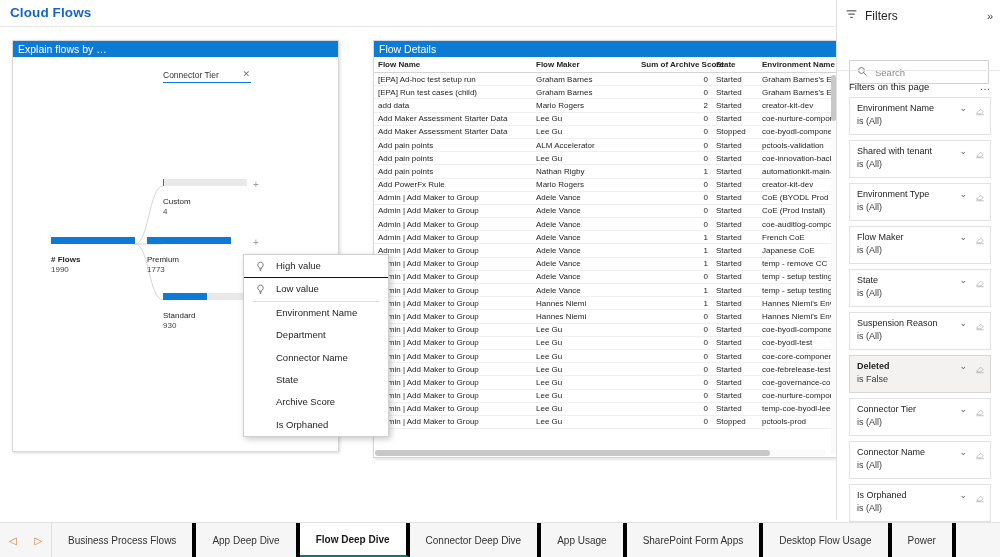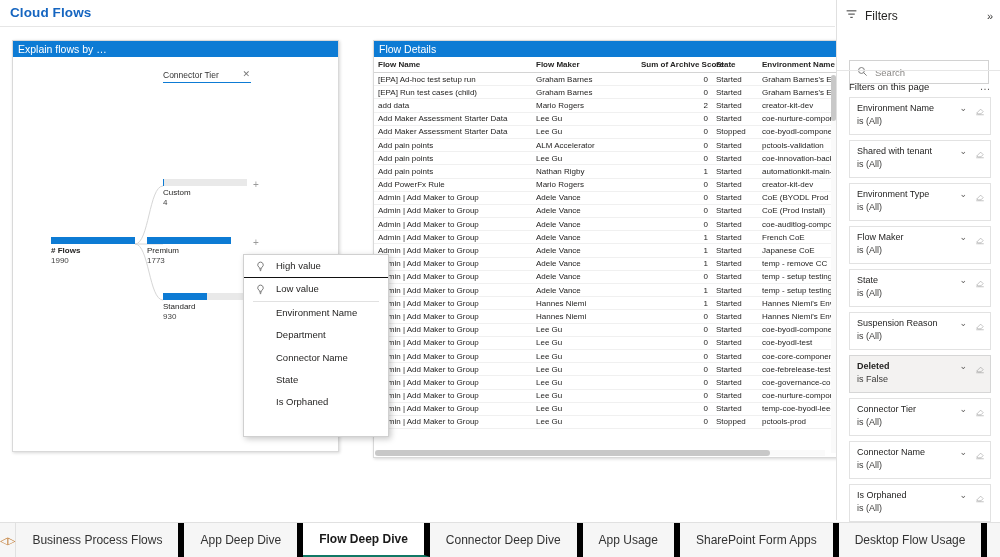--- a/index.html
+++ b/index.html
@@ -52,21 +52,21 @@
     position: absolute; right: 1px; top: -1px; color: #777; font-size: 9px;
     cursor: pointer;
   }
 
   .node { position: absolute; }
   .node .bar-track {
     width: 84px; height: 7px; background: #e9e9e9;
   }
   .node .bar-fill { height: 7px; background: #0d7bd4; }
   .node .node-label {
-    font-size: 8px; color: #252423; margin-top: 2px; white-space: nowrap;
+    font-size: 8px; color: #252423; margin-top: 11px; white-space: nowrap;
   }
   .node .node-value { font-size: 8px; color: #444; margin-top: 1px; }
   .node.root .node-label { font-weight: bold; }
 
   .expander {
     position: absolute; color: #9a9a9a; font-size: 10px; line-height: 8px;
     cursor: pointer; user-select: none;
   }
 
   .tree-svg { position: absolute; left: 0; top: 0; width: 327px; height: 396px; pointer-events: none; }
@@ -176,22 +176,22 @@
     background: #f6f6f6; border-top: 1px solid #e1e1e1;
     display: flex; align-items: stretch;
   }
   .pager {
     width: 52px; display: flex; align-items: center; justify-content: space-around;
     border-right: 1px solid #e1e1e1; background: #f6f6f6;
   }
   .pager span { color: #c07a32; font-size: 10px; cursor: pointer; }
   .tab {
     display: flex; align-items: center; justify-content: center;
-    padding: 0 16px; font-size: 12px; color: #333; white-space: nowrap;
-    border-right: 6px solid #000000; background: #f6f6f6; cursor: pointer;
+    padding: 0 16px; font-size: 10px; color: #333; white-space: nowrap;
+    border-right: 4px solid #000000; background: #f6f6f6; cursor: pointer;
   }
   .tab.selected {
     background: #ffffff; color: #1a1a1a; font-weight: bold;
     border-bottom: 2.5px solid #117865;
   }
 </style>
 </head>
 <body>
 
 <div id="root">
@@ -487,20 +487,21 @@
               <path d="M8 1.6a4 4 0 0 0-2.4 7.2c.5.4.8 1 .8 1.6v.3h3.2v-.3c0-.6.3-1.2.8-1.6A4 4 0 0 0 8 1.6z" fill="none" stroke="#444" stroke-width="1"></path>
               <line x1="6.6" y1="12.6" x2="9.4" y2="12.6" stroke="#444" stroke-width="1"></line>
               <line x1="7.1" y1="14" x2="8.9" y2="14" stroke="#444" stroke-width="1"></line>
             </svg>
           </span><span>Low value</span></div>
         <div class="ctx-sep light"></div>
         <div class="ctx-item"><span>Environment Name</span></div>
         <div class="ctx-item"><span>Department</span></div>
         <div class="ctx-item"><span>Connector Name</span></div>
         <div class="ctx-item"><span>State</span></div>
+        <div class="ctx-item"><span>Archive Score</span></div>
         <div class="ctx-item"><span>Is Orphaned</span></div>
       </div>
   </div>
 
   <div id="filters">
     <div class="filters-head">
       <span>
         <svg width="13" height="13" viewBox="0 0 16 16">
           <line x1="2" y1="3.5" x2="14" y2="3.5" stroke="#333" stroke-width="1.2"></line>
           <line x1="4" y1="7.5" x2="12" y2="7.5" stroke="#333" stroke-width="1.2"></line>

